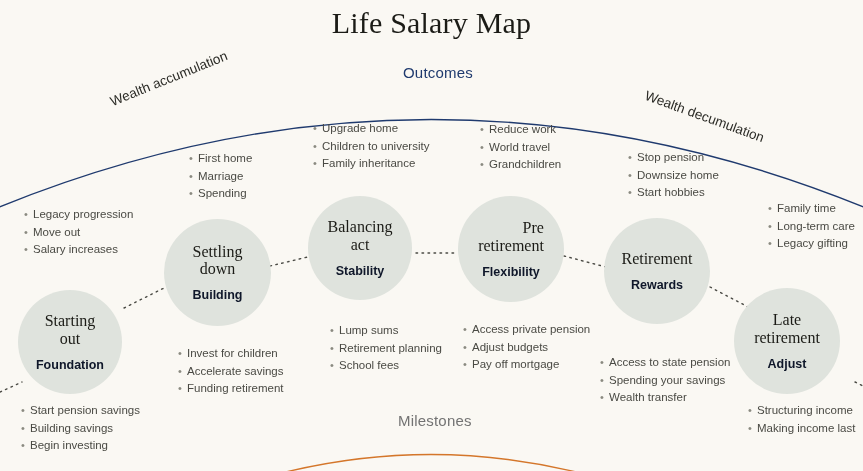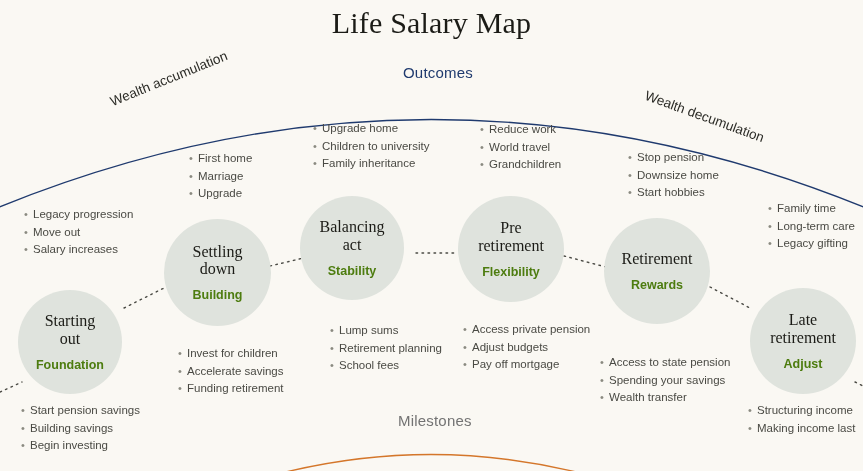--- a/index.html
+++ b/index.html
@@ -40,21 +40,21 @@
     position:absolute;border-radius:50%;
     background:#dfe3dd;
     display:flex;flex-direction:column;align-items:center;justify-content:center;
     text-align:center;
   }
   .node .nname{
     font-family:"Liberation Serif", serif;
     font-size:16px;color:#1b1b16;line-height:1.08;
   }
   .node .ntag{
-    margin-top:11px;font-size:12.5px;color:#4d7c0f;font-weight:bold;
+    margin-top:11px;font-size:12.5px;color:#0f172a;font-weight:bold;
   }
 
   
   .blist{position:absolute;}
   .blist .row{
     display:flex;align-items:flex-start;
     font-size:11.5px;color:#4a4a44;line-height:1.0;margin-bottom:6px;
     white-space:nowrap;
   }
   .blist .dot{width:9px;flex:0 0 9px;color:#8a8a80;font-size:11px;line-height:1.05;}
@@ -98,44 +98,44 @@
   </div>
 
   <div class="node" style="left:18px;top:290px;width:104px;height:104px;">
     <div class="nname">
       <div>Starting</div>
       <div>out</div>
     </div>
     <div class="ntag">Foundation</div>
   </div>
 
-  <div class="node" style="left:300px;top:196px;width:104px;height:104px;">
+  <div class="node" style="left:308px;top:196px;width:104px;height:104px;">
     <div class="nname">
       <div>Balancing</div>
       <div>act</div>
     </div>
     <div class="ntag">Stability</div>
   </div>
 
-  <div class="node" style="left:458px;top:196px;width:106px;height:106px;">
+  <div class="node" style="left:458px;top:196px;width:106px;height:106px;text-align:right;">
     <div class="nname">
       <div>Pre</div>
       <div>retirement</div>
     </div>
     <div class="ntag">Flexibility</div>
   </div>
 
   <div class="node" style="left:604px;top:218px;width:106px;height:106px;">
     <div class="nname">
       <div>Retirement</div>
     </div>
     <div class="ntag">Rewards</div>
   </div>
 
-  <div class="node" style="left:750px;top:288px;width:106px;height:106px;">
+  <div class="node" style="left:734px;top:288px;width:106px;height:106px;">
     <div class="nname">
       <div>Late</div>
       <div>retirement</div>
     </div>
     <div class="ntag">Adjust</div>
   </div>
 
   <div class="blist" style="left:24px;top:209px;">
       <div class="row">
         <span class="dot">•</span>
@@ -169,21 +169,21 @@
       <div class="row">
         <span class="dot">•</span>
         <span>First home</span>
       </div>
       <div class="row">
         <span class="dot">•</span>
         <span>Marriage</span>
       </div>
       <div class="row">
         <span class="dot">•</span>
-        <span>Upgrade</span>
+        <span>Spending</span>
       </div>
     </div>
   <div class="blist" style="left:178px;top:348px;">
       <div class="row">
         <span class="dot">•</span>
         <span>Invest for children</span>
       </div>
       <div class="row">
         <span class="dot">•</span>
         <span>Accelerate savings</span>

